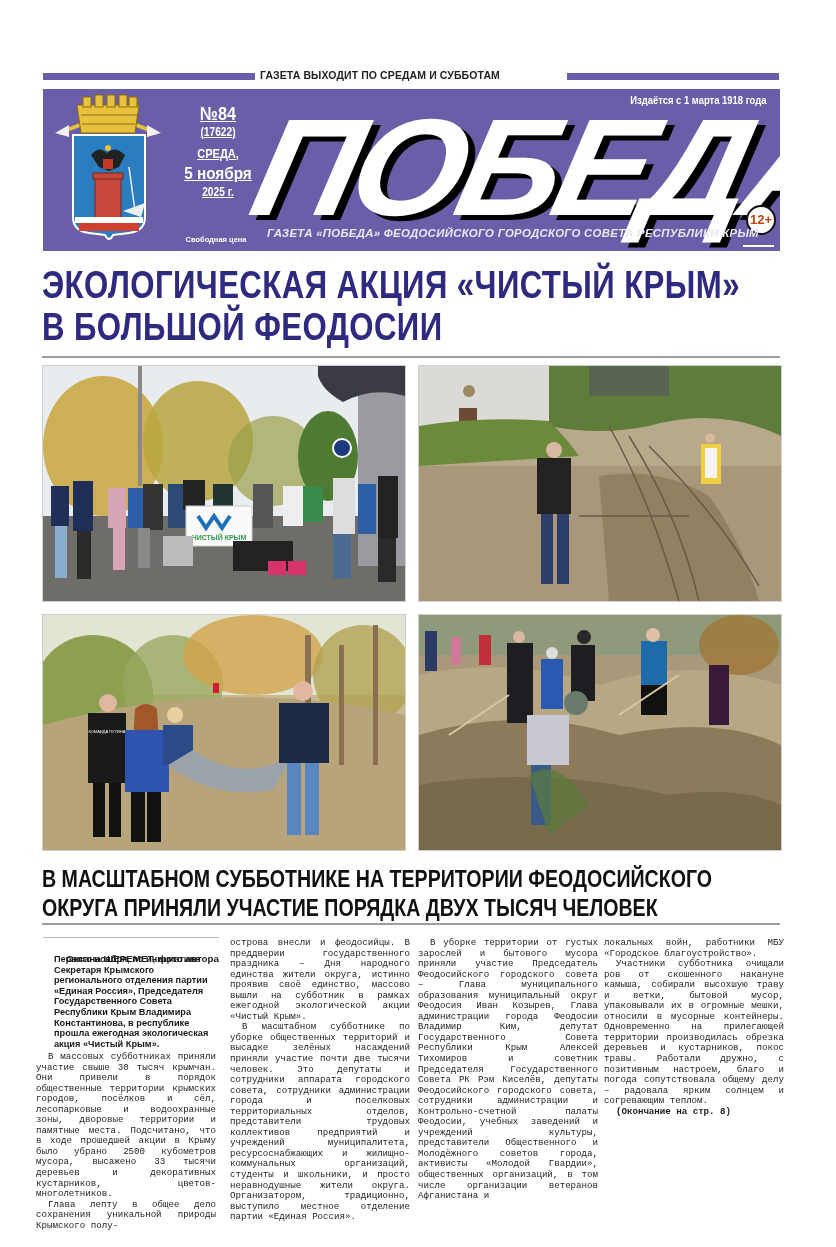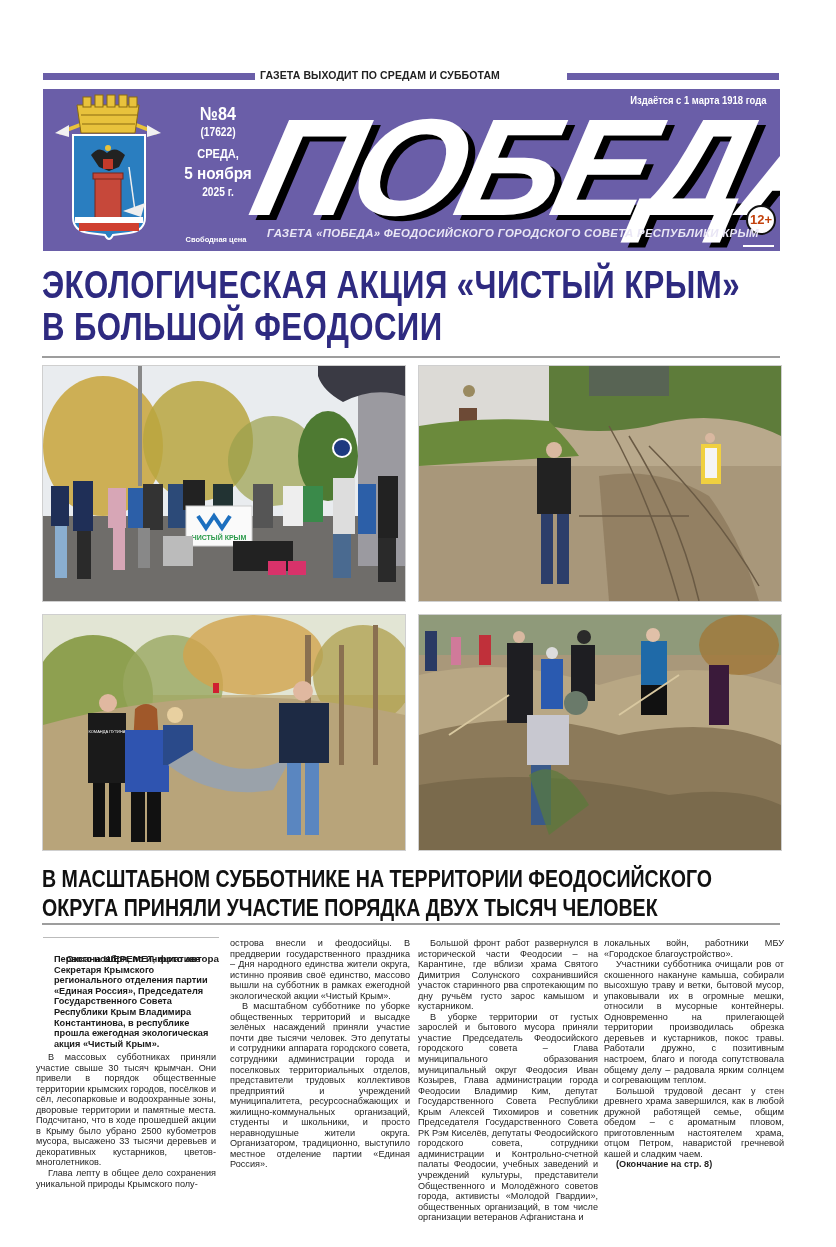--- a/index.html
+++ b/index.html
@@ -5,21 +5,21 @@
   html, body { margin:0; padding:0; background:#ffffff; }
   body { width:836px; height:1247px; position:relative; overflow:hidden; font-family:"DejaVu Sans", sans-serif; color:#1b1b1b; }
 
   .top-bar { position:absolute; top:73px; height:7px; background:#6a5ea8; }
   .top-bar.left { left:43px; width:212px; }
   .top-bar.right { left:567px; width:212px; }
   .top-note { position:absolute; top:69px; left:260px; width:302px; text-align:left; font-family:"Liberation Sans", sans-serif; font-weight:bold; font-size:10.5px; letter-spacing:0.1px; color:#222; }
 
   .masthead { position:absolute; left:43px; top:89px; width:737px; height:162px; background:#6a5ea8; overflow:hidden; }
   .coat { position:absolute; left:12px; top:4px; width:106px; height:152px; }
-  .issue-block { position:absolute; left:125px; top:14px; width:100px; text-align:center; color:#fff; font-family:"Liberation Sans", sans-serif; font-weight:bold; }
+  .issue-block { position:absolute; left:125px; top:14px; width:100px; text-align:center; color:#fff; font-family:"Liberation Sans", sans-serif; font-weight:bold;text-decoration:underline; }
   .issue-num { font-size:19px; line-height:22px; transform:scaleX(0.85); }
   .issue-sub { font-size:12px; line-height:15px; transform:scaleX(0.85); }
   .issue-day { font-size:13px; line-height:20px; margin-top:4px; transform:scaleX(0.85); }
   .issue-date { font-size:17px; line-height:20px; transform:scaleX(0.9); }
   .issue-year { font-size:12px; line-height:16px; transform:scaleX(0.85); }
   .price { position:absolute; left:118px; top:146px; width:110px; font-size:7.5px; color:#fff; text-align:center; border-bottom:7px solid #000000; padding-bottom:8px; font-family:"Liberation Sans", sans-serif; font-weight:bold; }
   .since { position:absolute; right:14px; top:5px; color:#fff; font-family:"Liberation Sans", sans-serif; font-weight:bold; font-size:10.5px; transform:scaleX(0.9); transform-origin:right; }
   .title-wrap { position:absolute; left:228px; top:14px; width:500px; height:128px; }
   .title-shadow, .title-main { position:absolute; left:0; top:0; font-family:"Liberation Sans", sans-serif; font-style:italic; font-weight:bold; font-size:138px; line-height:128px; letter-spacing:-6px; transform:scaleX(1.05) skewX(-12deg); transform-origin:left top; white-space:nowrap; }
   .title-shadow { color:#000; left:7px; top:5px; }
@@ -30,21 +30,21 @@
 
   .headline { position:absolute; left:42px; top:264px; width:750px; font-family:"Liberation Sans", sans-serif; font-weight:bold; color:#2e2a80; font-size:39px; line-height:42px; transform:scaleX(0.8); transform-origin:left top; width:940px; letter-spacing:0.5px; }
   .rule { position:absolute; left:42px; width:738px; height:2px; background:#9d9d9d; }
 
   .photo { position:absolute; overflow:hidden; border:1px solid #cfcfcf; }
   .photo svg { display:block; }
 
   .subhead { position:absolute; left:42px; top:864px; font-family:"Liberation Sans", sans-serif; font-weight:bold; color:#111; font-size:24.5px; line-height:29px; transform:scaleX(0.8); transform-origin:left top; width:940px; }
 
   .byline { position:absolute; left:43px; top:937px; width:176px; text-align:right; font-family:"Liberation Sans", sans-serif; font-size:9.8px; font-weight:bold; color:#222; border-top:1px solid #bbb; padding-top:15px; }
-  .col { position:absolute; top:938px; width:180px; font-family:Liberation Sans, sans-serif; font-size:9.15px; line-height:10.55px; color:#1d1d1d; text-align:justify; hyphens:manual; }
+  .col { position:absolute; top:938px; width:180px; font-family:Liberation Mono, monospace; font-size:9.15px; line-height:10.55px; color:#1d1d1d; text-align:justify; hyphens:manual; }
   .col p { margin:0; text-indent:12px; }
   .lead { position:absolute; left:54px; top:954px; width:168px; font-family:"Liberation Sans", sans-serif; font-weight:bold; font-size:9.2px; line-height:10.6px; color:#1a1a1a; }
   .col1 { left:36px; top:1052px; }
   .col2 { left:230px; }
   .col3 { left:418px; }
   .col4 { left:604px; }
   .cont { font-weight:bold; margin-top:0; }
 </style>
 </head>
 <body>
@@ -274,21 +274,19 @@
 
 <div class="col col1">
   <p>В массовых субботниках приняли участие свыше 30 тысяч крымчан. Они привели в порядок общественные территории крымских городов, посёлков и сёл, лесопарковые и водоохранные зоны, дворовые территории и памятные места. Подсчитано, что в ходе прошедшей акции в Крыму было убрано 2500 кубометров мусора, высажено 33 тысячи деревьев и декоративных кустарников, цветов-многолетников.</p>
   <p>Глава лепту в общее дело сохранения уникальной природы Крымского полу-</p>
 </div>
 <div class="col col2">
   <p style="text-indent:0">острова внесли и феодосийцы. В преддверии государственного праздника – Дня народного единства жители округа, истинно проявив своё единство, массово вышли на субботник в рамках ежегодной экологической акции «Чистый Крым».</p>
   <p>В масштабном субботнике по уборке общественных территорий и высадке зелёных насаждений приняли участие почти две тысячи человек. Это депутаты и сотрудники аппарата городского совета, сотрудники администрации города и поселковых территориальных отделов, представители трудовых коллективов предприятий и учреждений муниципалитета, ресурсоснабжающих и жилищно-коммунальных организаций, студенты и школьники, и просто неравнодушные жители округа. Организатором, традиционно, выступило местное отделение партии «Единая Россия».</p>
 </div>
 <div class="col col3">
-  <p>Большой фронт работ развернулся в исторической части Феодосии – на Карантине, где вблизи храма Святого Димитрия Солунского сохранившийся участок старинного рва спротекающим по дну ручьём густо зарос камышом и кустарником.</p>
   <p>В уборке территории от густых зарослей и бытового мусора приняли участие Председатель Феодосийского городского совета – Глава муниципального образования муниципальный округ Феодосия Иван Козырев, Глава администрации города Феодосии Владимир Ким, депутат Государственного Совета Республики Крым Алексей Тихомиров и советник Председателя Государственного Совета РК Рэм Киселёв, депутаты Феодосийского городского совета, сотрудники администрации и Контрольно-счетной палаты Феодосии, учебных заведений и учреждений культуры, представители Общественного и Молодёжного советов города, активисты «Молодой Гвардии», общественных организаций, в том числе организации ветеранов Афганистана и</p>
 </div>
 <div class="col col4">
   <p style="text-indent:0">локальных войн, работники МБУ «Городское благоустройство».</p>
   <p>Участники субботника очищали ров от скошенного накануне камыша, собирали высохшую траву и ветки, бытовой мусор, упаковывали их в огромные мешки, относили в мусорные контейнеры. Одновременно на прилегающей территории производилась обрезка деревьев и кустарников, покос травы. Работали дружно, с позитивным настроем, благо и погода сопутствовала общему делу – радовала ярким солнцем и согревающим теплом.</p>
-  <p>Большой трудовой десант у стен древнего храма завершился, как в любой дружной работящей семье, общим обедом – с ароматным пловом, приготовленным настоятелем храма, отцом Петром, наваристой гречневой кашей и сладким чаем.</p>
   <p class="cont">(Окончание на стр. 8)</p>
 </div>
 
 </body></html>

